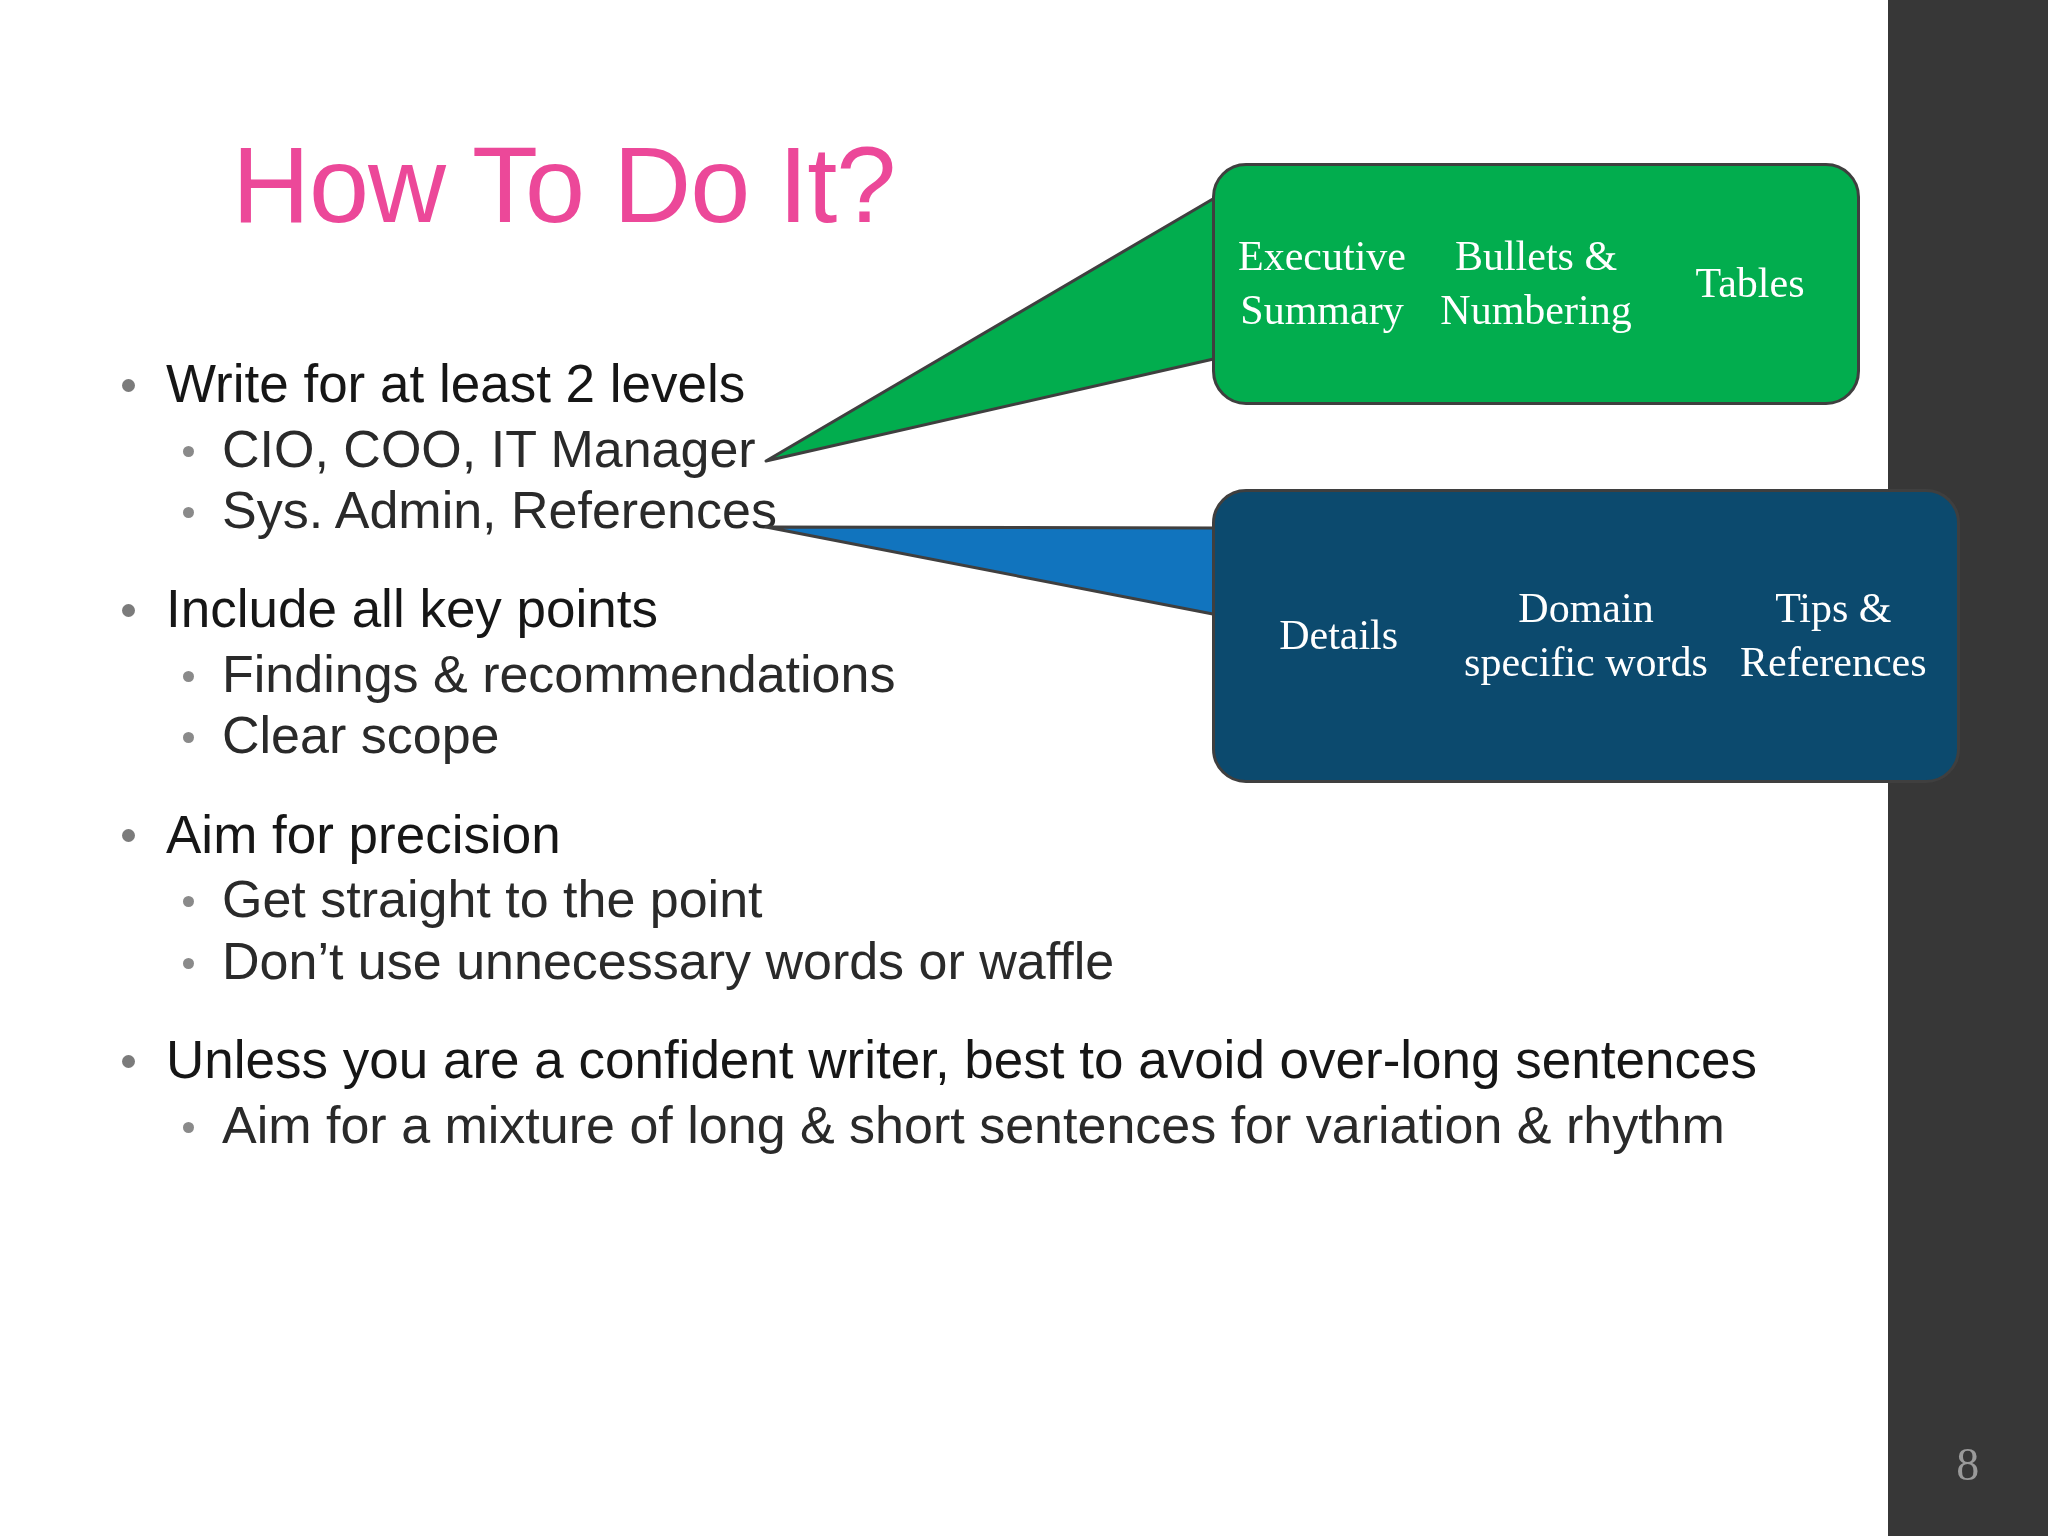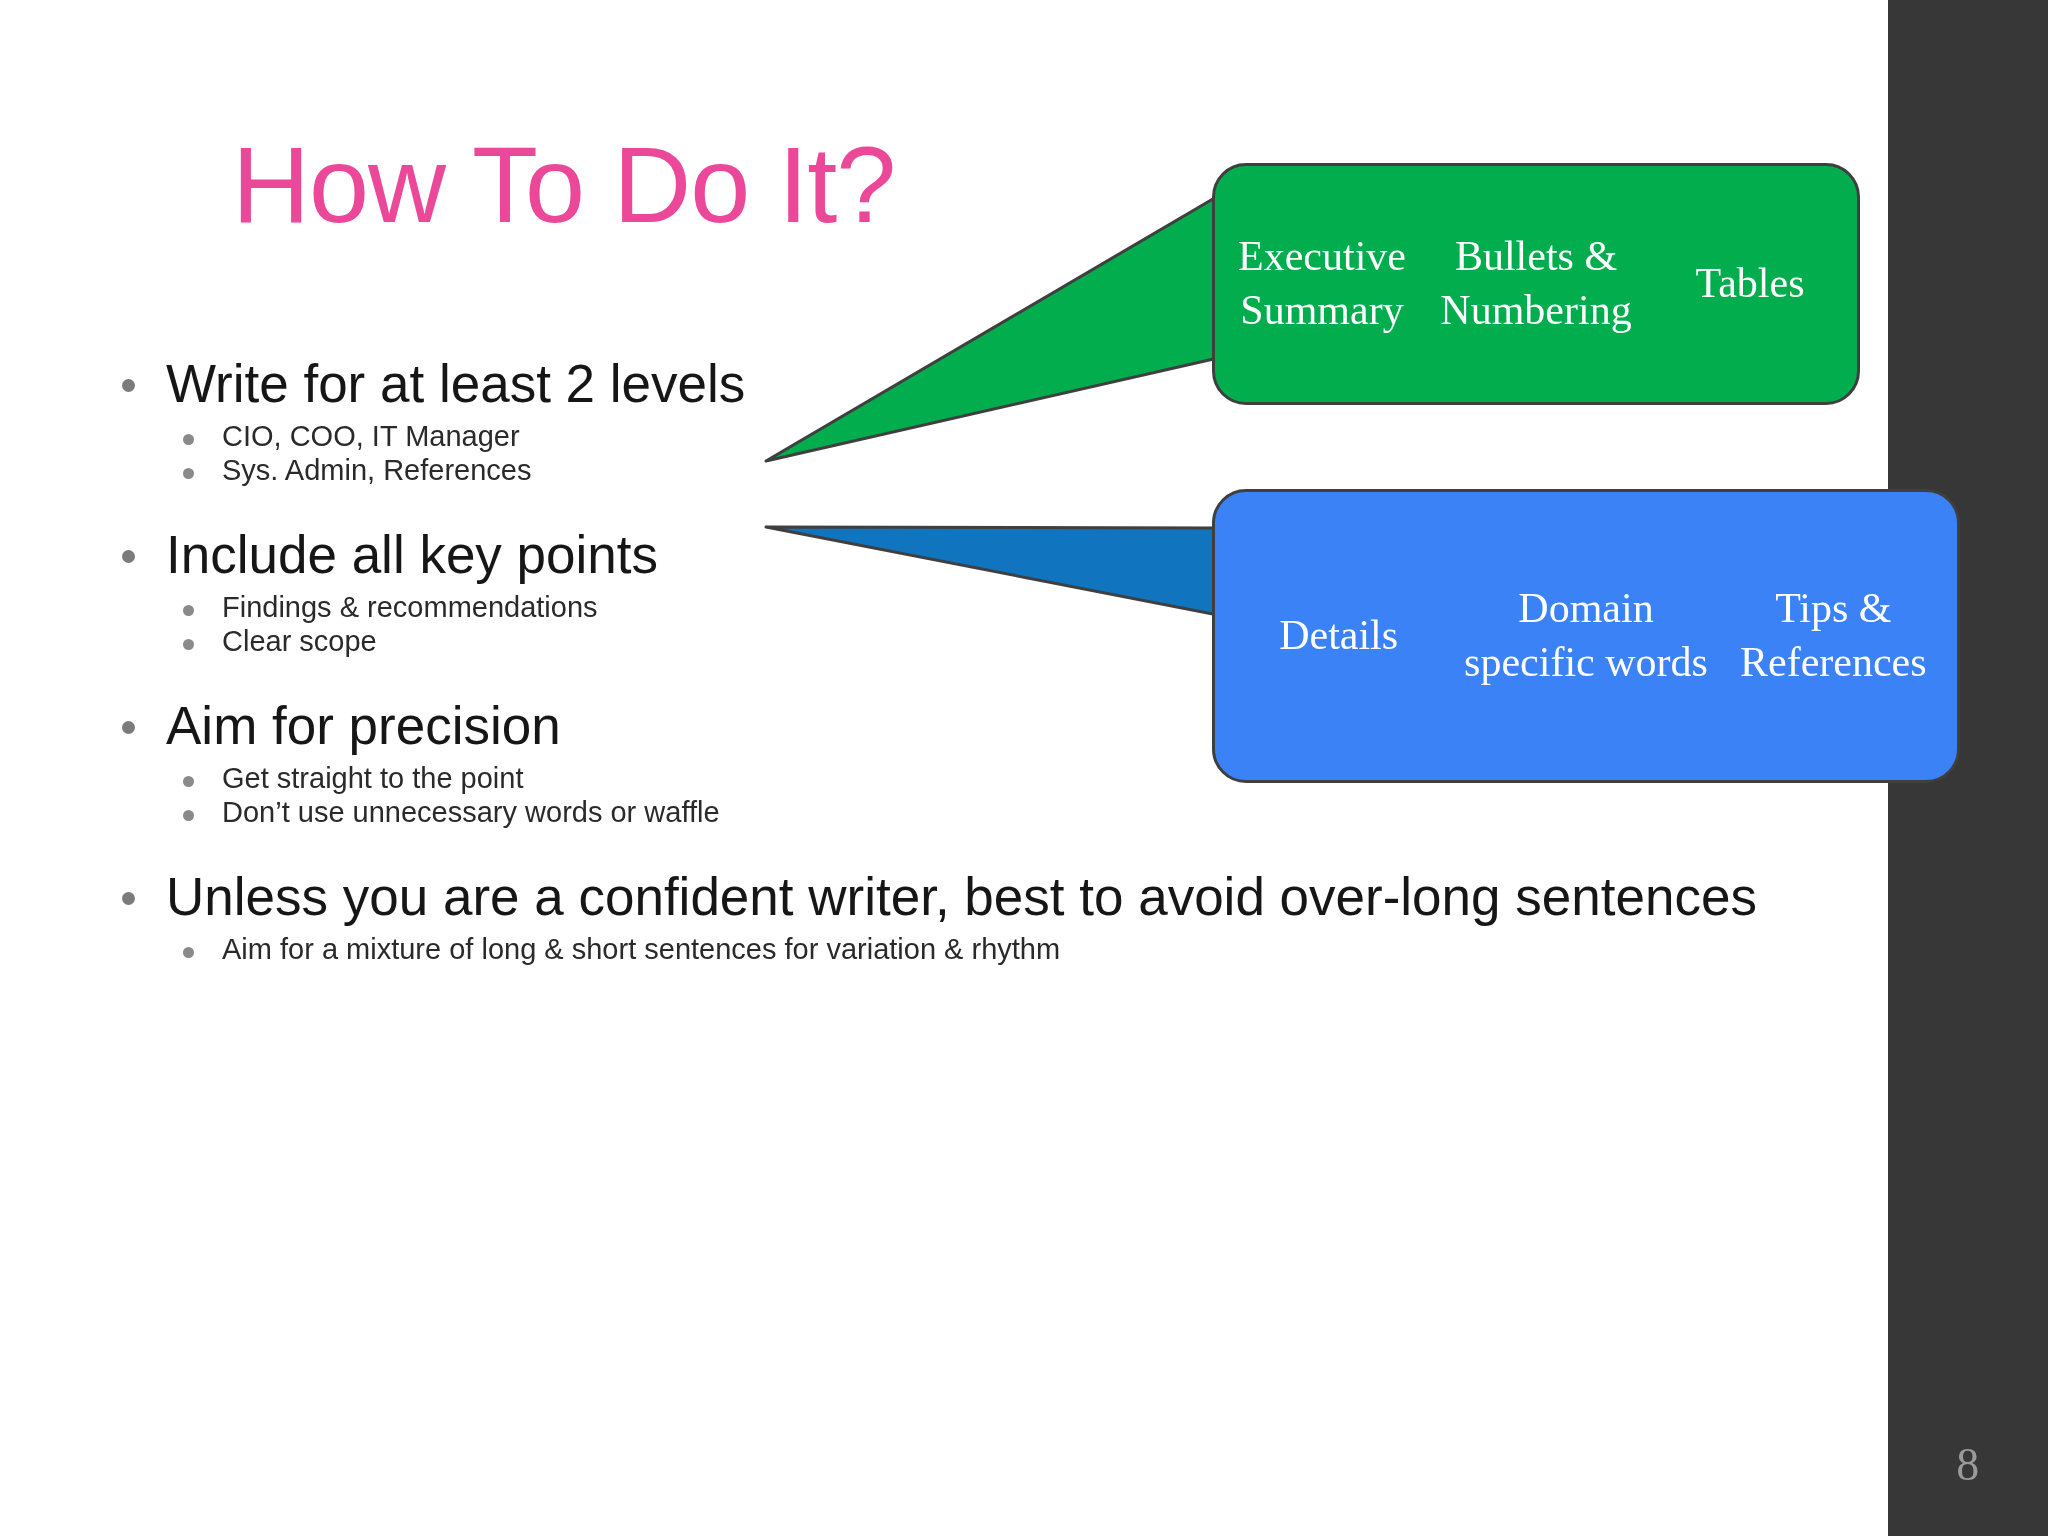--- a/index.html
+++ b/index.html
@@ -77,21 +77,21 @@
     left: 8px;
     top: 0.50em;
     width: 13px;
     height: 13px;
     border-radius: 50%;
     background: #7b7b7b;
   }
   .lvl2 {
     position: relative;
     padding-left: 108px;
-    font-size: 29px;
+    font-size: 52px;
     line-height: 1.18;
     color: #2a2a2a;
     font-weight: 400;
   }
   .lvl2 .dot {
     position: absolute;
     left: 69px;
     top: 0.52em;
     width: 11px;
     height: 11px;
@@ -126,21 +126,21 @@
     height: 242px;
     background: #02AD4E;
     font-size: 42px;
     line-height: 1.28;
   }
   #callout-blue {
     left: 1212px;
     top: 489px;
     width: 748px;
     height: 294px;
-    background: #3b82f6;
+    background: #0c4a6e;
     font-size: 42px;
     line-height: 1.28;
   }
 
   
   #tails {
     position: absolute;
     left: 0;
     top: 0;
     width: 2048px;

